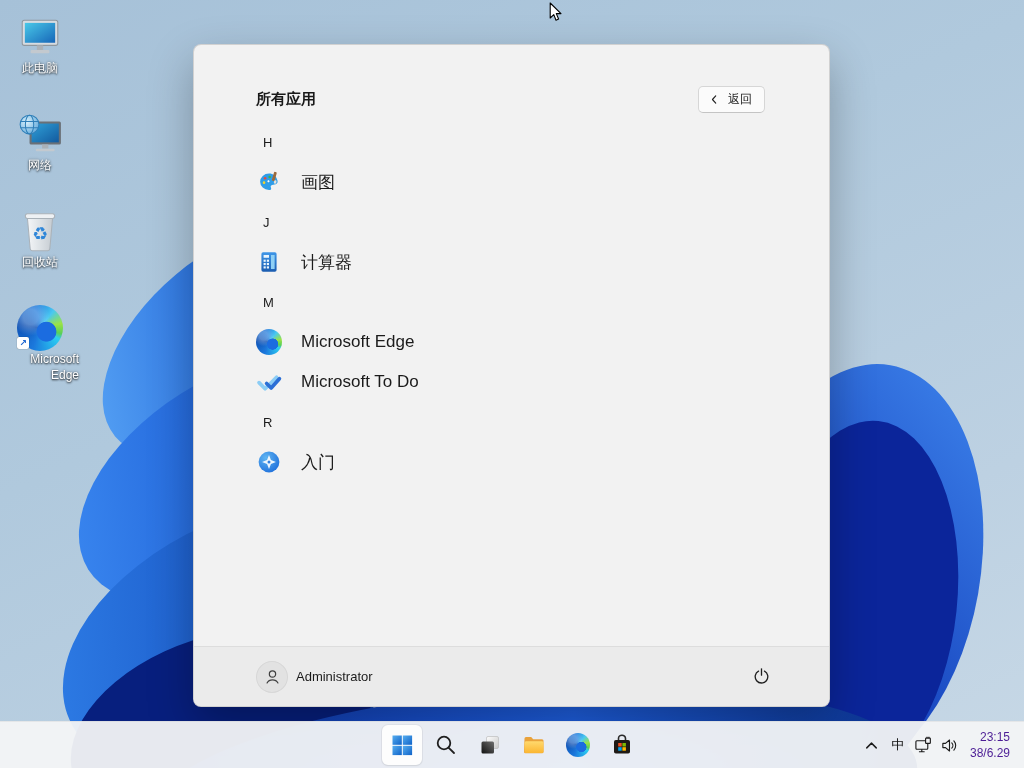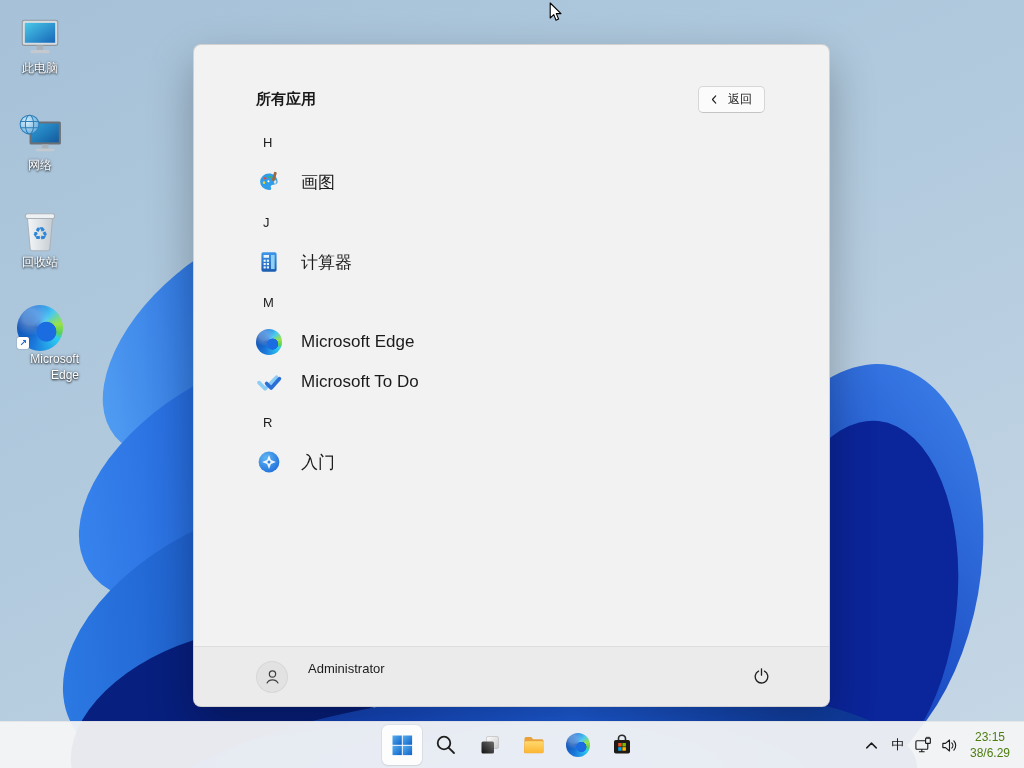--- a/index.html
+++ b/index.html
@@ -51,21 +51,21 @@
   .sm-list{position:absolute;top:77px;left:0;right:0;}
   .sm-row{height:40px;display:flex;align-items:center;box-sizing:border-box;}
   .sm-section{padding-left:69px;font-size:13px;color:#1b1b1b;}
   .sm-app{padding-left:62px;gap:19px;}
   .app-icon{width:26px;height:26px;flex:none;}
   .app-icon svg{width:100%;height:100%;display:block;}
   .app-label{font-size:17px;color:#1b1b1b;}
   .sm-footer{position:absolute;left:0;right:0;bottom:0;height:60px;background:#ebebeb;
     border-top:1px solid rgba(0,0,0,.06);border-radius:0 0 8px 8px;display:flex;align-items:center;
     padding:0 24px 0 62px;box-sizing:border-box;}
-  .user-chip{display:flex;align-items:flex-start;gap:20px;}
+  .user-chip{display:flex;align-items:center;gap:8px;}
   .avatar{width:32px;height:32px;border-radius:50%;background:#e2e2e2;
     box-shadow:inset 0 0 0 1px rgba(0,0,0,.05);display:flex;align-items:center;justify-content:center;}
   .avatar .ico{width:21px;height:21px;}
   .user-name{font-size:13px;color:#1b1b1b;}
   .power-btn{margin-left:auto;margin-right:26px;width:36px;height:36px;border:none;background:transparent;
     display:flex;align-items:center;justify-content:center;border-radius:5px;}
   .power-btn .ico{width:21px;height:21px;}
   .ico svg{width:100%;height:100%;display:block;}
   .ico{display:block;}
 
@@ -75,22 +75,22 @@
   .tb-center{position:absolute;left:50%;top:3px;transform:translateX(-50%);display:flex;gap:4px;}
   .tb-btn{width:40px;height:40px;border-radius:6px;display:flex;align-items:center;justify-content:center;
     background:transparent;border:none;padding:0;}
   .tb-btn.active{background:#fdfdfd;box-shadow:0 0 0 1px rgba(0,0,0,.04),0 1px 2px rgba(0,0,0,.07);}
   .tb-btn .ico{width:24px;height:24px;}
   .tb-tray{position:absolute;right:0;top:0;height:46px;display:flex;align-items:center;padding-right:14px;}
   .tray-btn{height:38px;min-width:26px;display:flex;align-items:center;justify-content:center;
     border:none;background:transparent;border-radius:5px;padding:0 3px;}
   .tray-btn .ico{width:19px;height:19px;}
   .ime{font-size:13px;color:#111;padding:0 6px;}
-  .clock{display:flex;flex-direction:column;align-items:center;justify-content:center;
-    font-size:12px;color:#4d7c0f;line-height:1.35;margin-left:7px;background:none;border:none;padding:0;}
+  .clock{display:flex;flex-direction:column;align-items:flex-end;justify-content:center;
+    font-size:12px;color:#4c1d95;line-height:1.35;margin-left:7px;background:none;border:none;padding:0;}
 
   .cursor{position:absolute;left:549px;top:2px;width:14px;height:21px;z-index:50;}
   .cursor svg{width:100%;height:100%;display:block;}
 </style>
 </head>
 <body>
 
 <div class="wallpaper">
   <div class="petal p1"></div>
   <div class="petal p2"></div>

